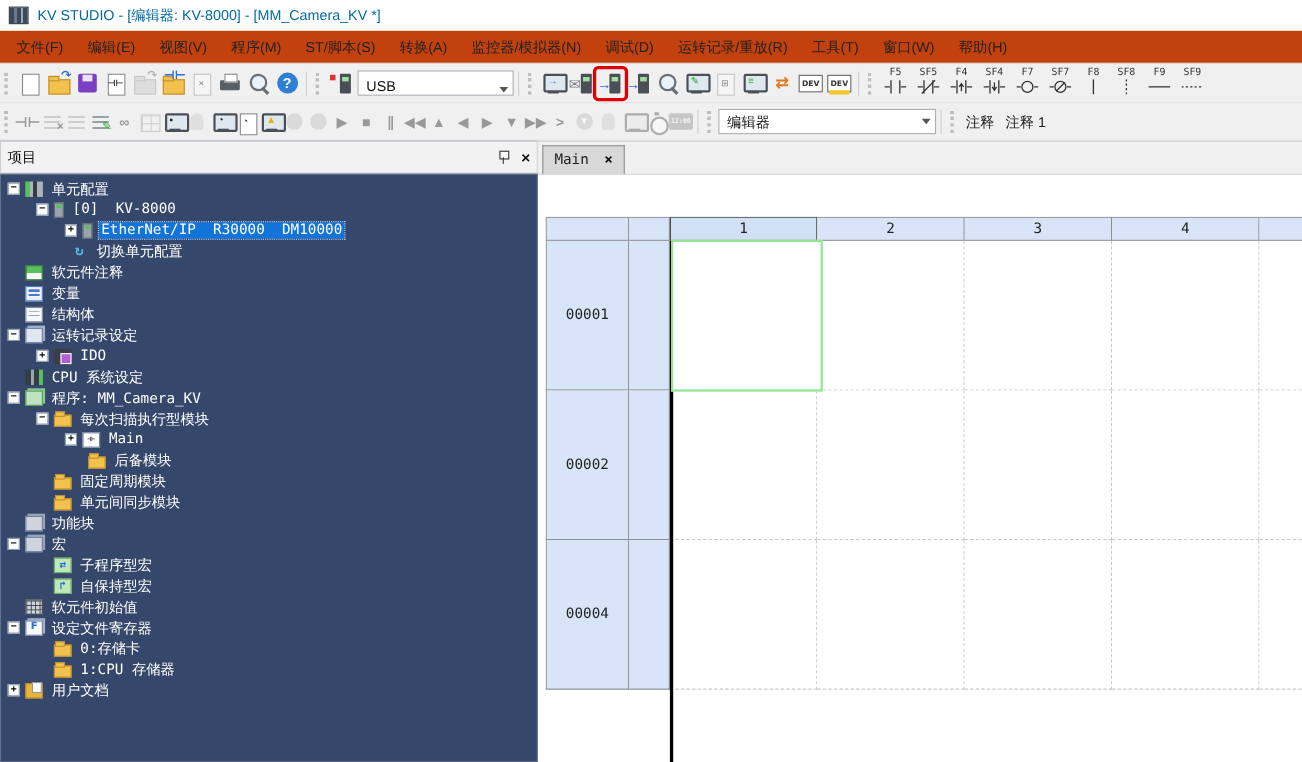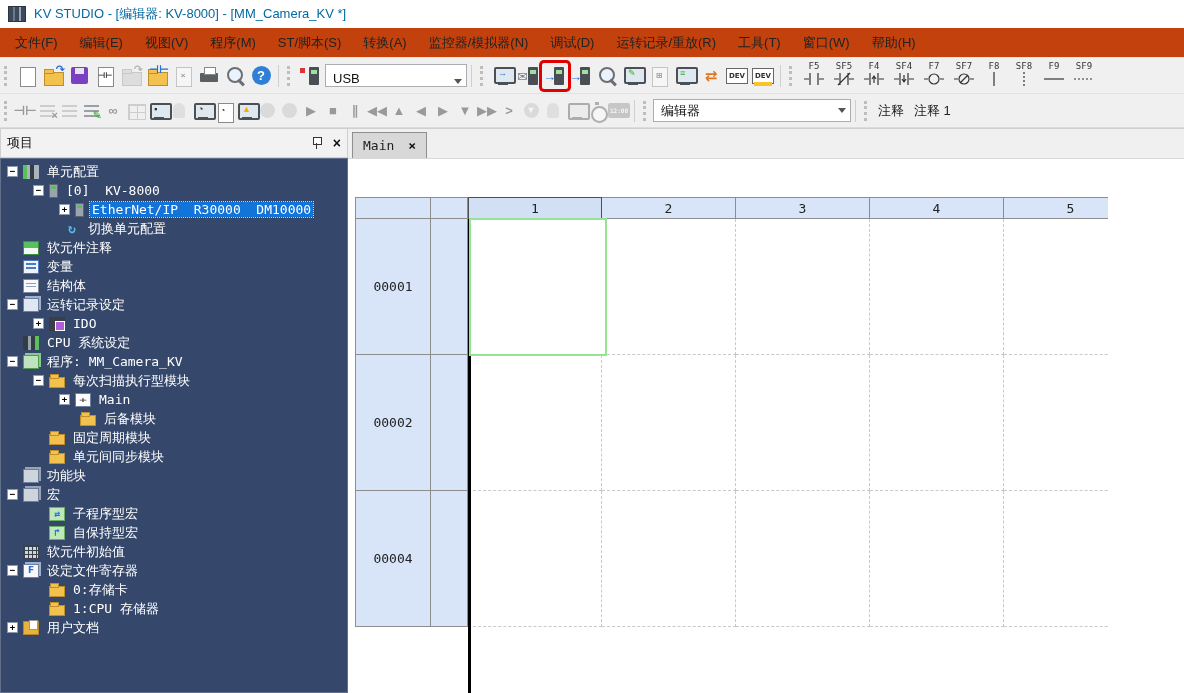--- a/index.html
+++ b/index.html
@@ -64,21 +64,21 @@
   .k-sync .ov{font-size:15px;color:#e07820}
   
   .combo{height:23px;background:#fff;border:1px solid #abadb3;display:flex;align-items:center;
      padding:0 4px 0 7px;position:relative;font-size:13px;color:#111}
   .combo .arrow{margin-left:auto;width:0;height:0;border:4px solid transparent;border-top:5px solid #555;position:relative;top:2px}
   
   .fkey{width:30px;height:30px;display:flex;flex-direction:column;align-items:center;justify-content:center;flex:none}
   .fkey .fl{font-size:9px;color:#333;line-height:1;margin-bottom:1px;font-family:"DejaVu Sans Mono",monospace}
   
   .main{display:flex;height:565px}
-  .sidebar{width:348px;flex:none;display:flex;flex-direction:column;background:#4c1d95}
+  .sidebar{width:489px;flex:none;display:flex;flex-direction:column;background:#4c1d95}
   .side-head{height:30px;display:flex;align-items:center;background:#f2f2f2;border:1px solid #cfcfcf;padding:0 6px}
   .side-title{font-size:13px;color:#111}
   .side-tools{margin-left:auto;display:flex;align-items:center;gap:10px}
   .pin{width:12px;height:14px;position:relative;cursor:pointer}
   .pin::before{content:"";position:absolute;width:7px;height:6px;left:2px;top:1px;background:#fdfdfd;border:1px solid #333}
   .pin::after{content:"";position:absolute;width:1px;height:6px;left:5px;top:7px;background:#333}
   .xbtn{font-size:14px;font-weight:bold;color:#111;cursor:pointer;line-height:1}
   .tree{flex:1;background:#35486b;border:1px solid #62708c;overflow:hidden;padding-top:3px}
   .trow{height:19px;display:flex;align-items:center;color:#fff;
      font-family:"DejaVu Sans Mono","DejaVu Sans",monospace;font-size:13px;white-space:pre;cursor:default}

